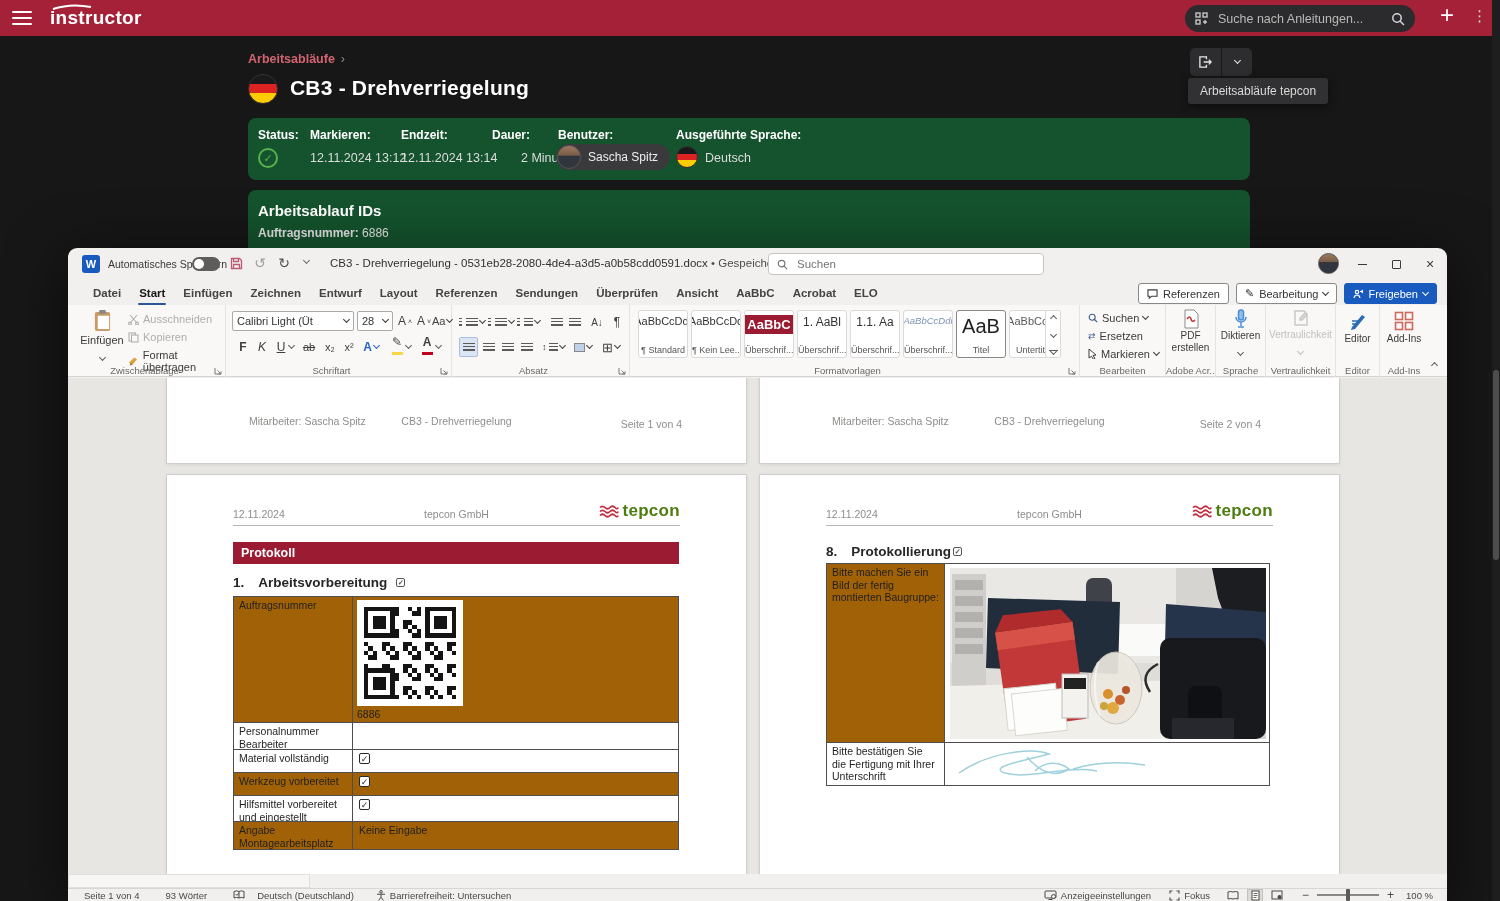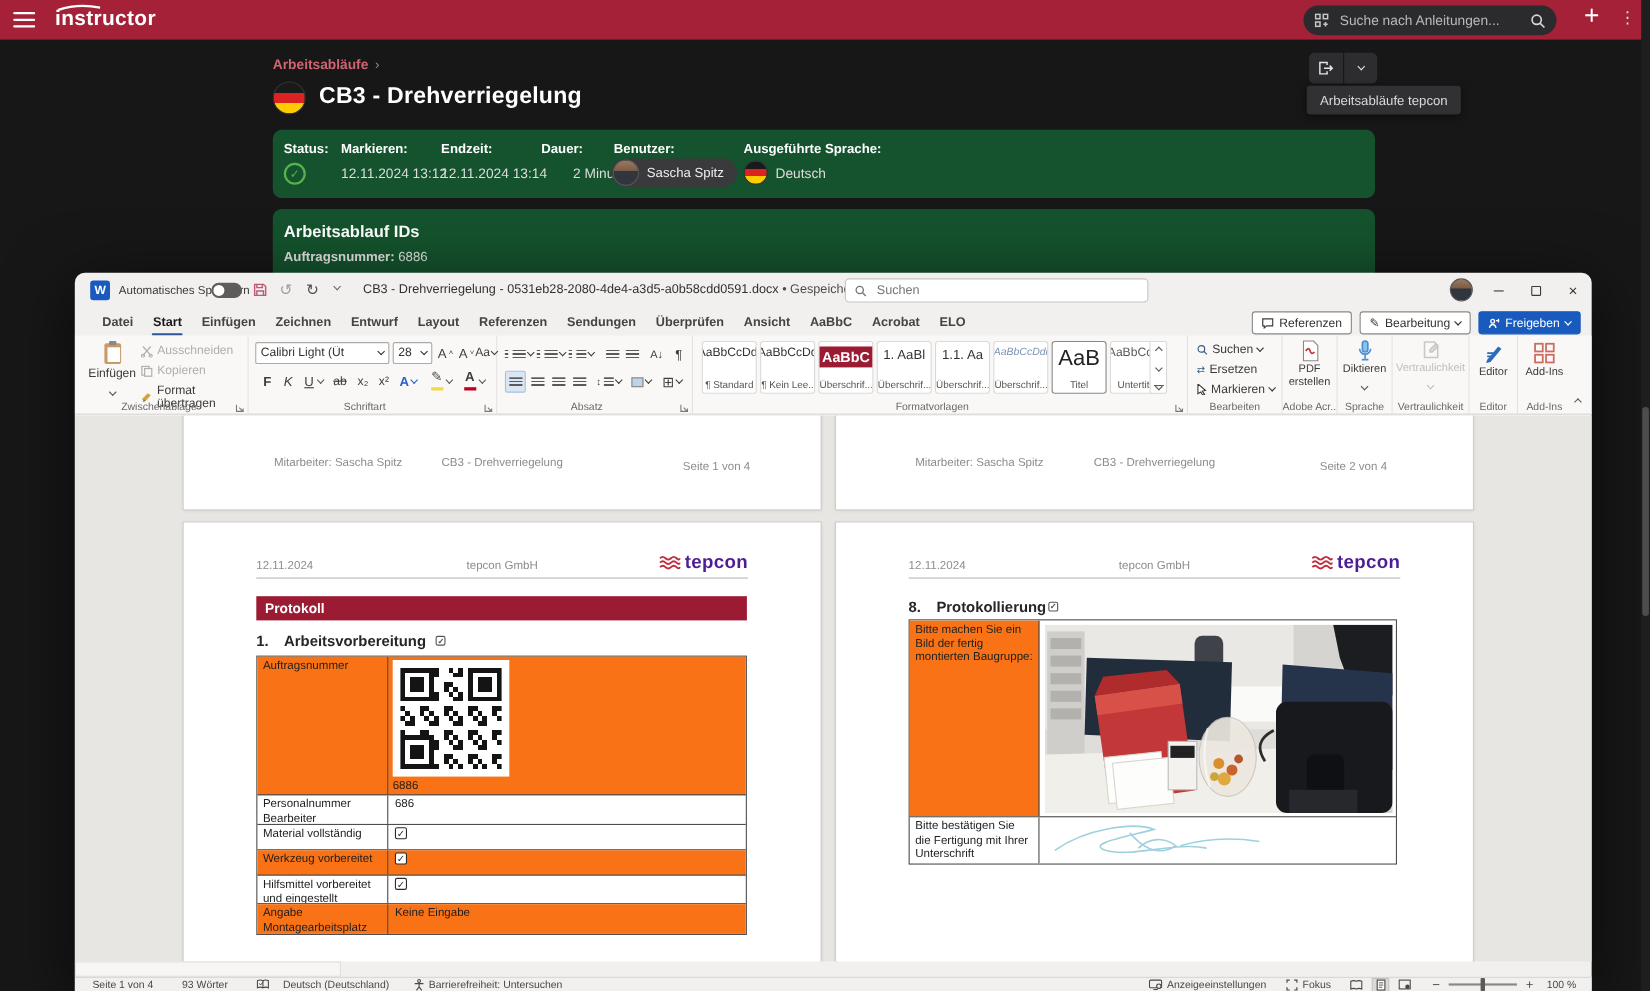--- a/index.html
+++ b/index.html
@@ -75,31 +75,31 @@
   .scard{width:50px;height:48px;background:#fff;border:1px solid #dcdad8;border-radius:3px;display:flex;flex-direction:column;align-items:center;justify-content:space-between;padding:4px 1px 2px;cursor:pointer;overflow:hidden;}
   .scard .smp{font-size:11px;color:#333;white-space:nowrap;}
   .scard .snm{font-size:9px;color:#555;white-space:nowrap;max-width:48px;overflow:hidden;}
   .scard.sel{border:1.5px solid #8a8886;}
 
   .docarea{position:absolute;left:0;top:130px;right:0;height:496px;background:#e7e6e3;overflow:hidden;}
   .page{position:absolute;width:579px;background:#fff;box-shadow:0 0 0 1px #d0cecb,0 1px 4px rgba(0,0,0,.12);}
   .pfoot span{position:absolute;font-size:10.5px;color:#8f8d8b;white-space:nowrap;}
   .phead{position:absolute;left:66px;right:66px;top:30px;height:21px;border-bottom:1px solid #b9b7b5;font-size:10.5px;color:#8f8d8b;}
   .tlogo{position:absolute;right:0;top:-4px;display:flex;align-items:center;gap:3px;}
-  .tlogo b{font-size:17px;color:#4c1d95;letter-spacing:.3px;font-family:"Liberation Sans",sans-serif;}
+  .tlogo b{font-size:17px;color:#4d7c0f;letter-spacing:.3px;font-family:"Liberation Sans",sans-serif;}
   .banner{position:absolute;left:66px;width:446px;top:67px;height:22px;background:#9b1b33;color:#fff;font-weight:bold;font-size:12.5px;line-height:22px;padding-left:8px;}
   .h2doc{position:absolute;left:66px;font-size:13.5px;font-weight:bold;color:#262626;display:flex;align-items:center;}
   .dcb{display:inline-block;width:11px;height:11px;border:1.5px solid #2a2a2a;border-radius:2px;font-size:9px;line-height:10px;text-align:center;color:#2a2a2a;background:#fff;}
   .dcb.sm{width:9px;height:9px;border-width:1.2px;font-size:7.5px;line-height:8px;color:#555;border-color:#555;}
   .dtable{position:absolute;left:66px;width:446px;border:1px solid #4f4e4c;}
   .drow{display:flex;border-bottom:1px solid #4f4e4c;overflow:hidden;}
   .drow:last-child{border-bottom:none;}
   .dlab{width:119px;min-width:119px;padding:2px 5px;font-size:10.5px;color:#1f1f1f;border-right:1px solid #4f4e4c;line-height:1.2;}
   .dval{flex:1;padding:2px 6px;font-size:10.5px;color:#1f1f1f;position:relative;}
-  .rgray{background:#f97316;}
+  .rgray{background:#a16207;}
 
   .hscroll{position:absolute;left:0;top:626px;width:242px;height:14px;background:#f7f6f5;border:1px solid #e1dfdd;}
   .wstatus{position:absolute;left:0;bottom:0;right:0;height:13px;background:#f2f0ee;border-top:1px solid #d8d6d4;display:flex;align-items:center;font-size:9.5px;color:#4a4846;}
   .wstatus .it{margin-left:16px;display:flex;align-items:center;gap:4px;white-space:nowrap;cursor:pointer;}
   .viewic{width:14px;height:11px;display:flex;align-items:center;justify-content:center;cursor:pointer;}
   .viewic.act{background:#dcdad7;outline:1px solid #c4c2c0;}
 
   .bscroll{position:absolute;right:0;top:0;width:8px;height:901px;background:#1e1e1e;}
   .bscroll i{position:absolute;left:1px;width:6px;top:370px;height:190px;background:#4d4d4d;border-radius:3px;}
   svg{display:block;}
@@ -770,21 +770,20 @@
                     <rect x="15" y="20" width="1" height="1"></rect>
                     <rect x="17" y="20" width="1" height="1"></rect>
                     <rect x="20" y="20" width="1" height="1"></rect>
                   </svg>
               </div>
               <span class="abs" style="left:4px;top:111px;">6886</span>
             </div>
           </div>
           <div class="drow" style="height:27px;">
             <div class="dlab">Personalnummer Bearbeiter</div>
-            <div class="dval">686</div>
           </div>
           <div class="drow" style="height:23px;">
             <div class="dlab">Material vollständig</div>
             <div class="dval"><span class="dcb">✓</span></div>
           </div>
           <div class="drow rgray" style="height:23px;">
             <div class="dlab">Werkzeug vorbereitet</div>
             <div class="dval"><span class="dcb">✓</span></div>
           </div>
           <div class="drow" style="height:26px;">

